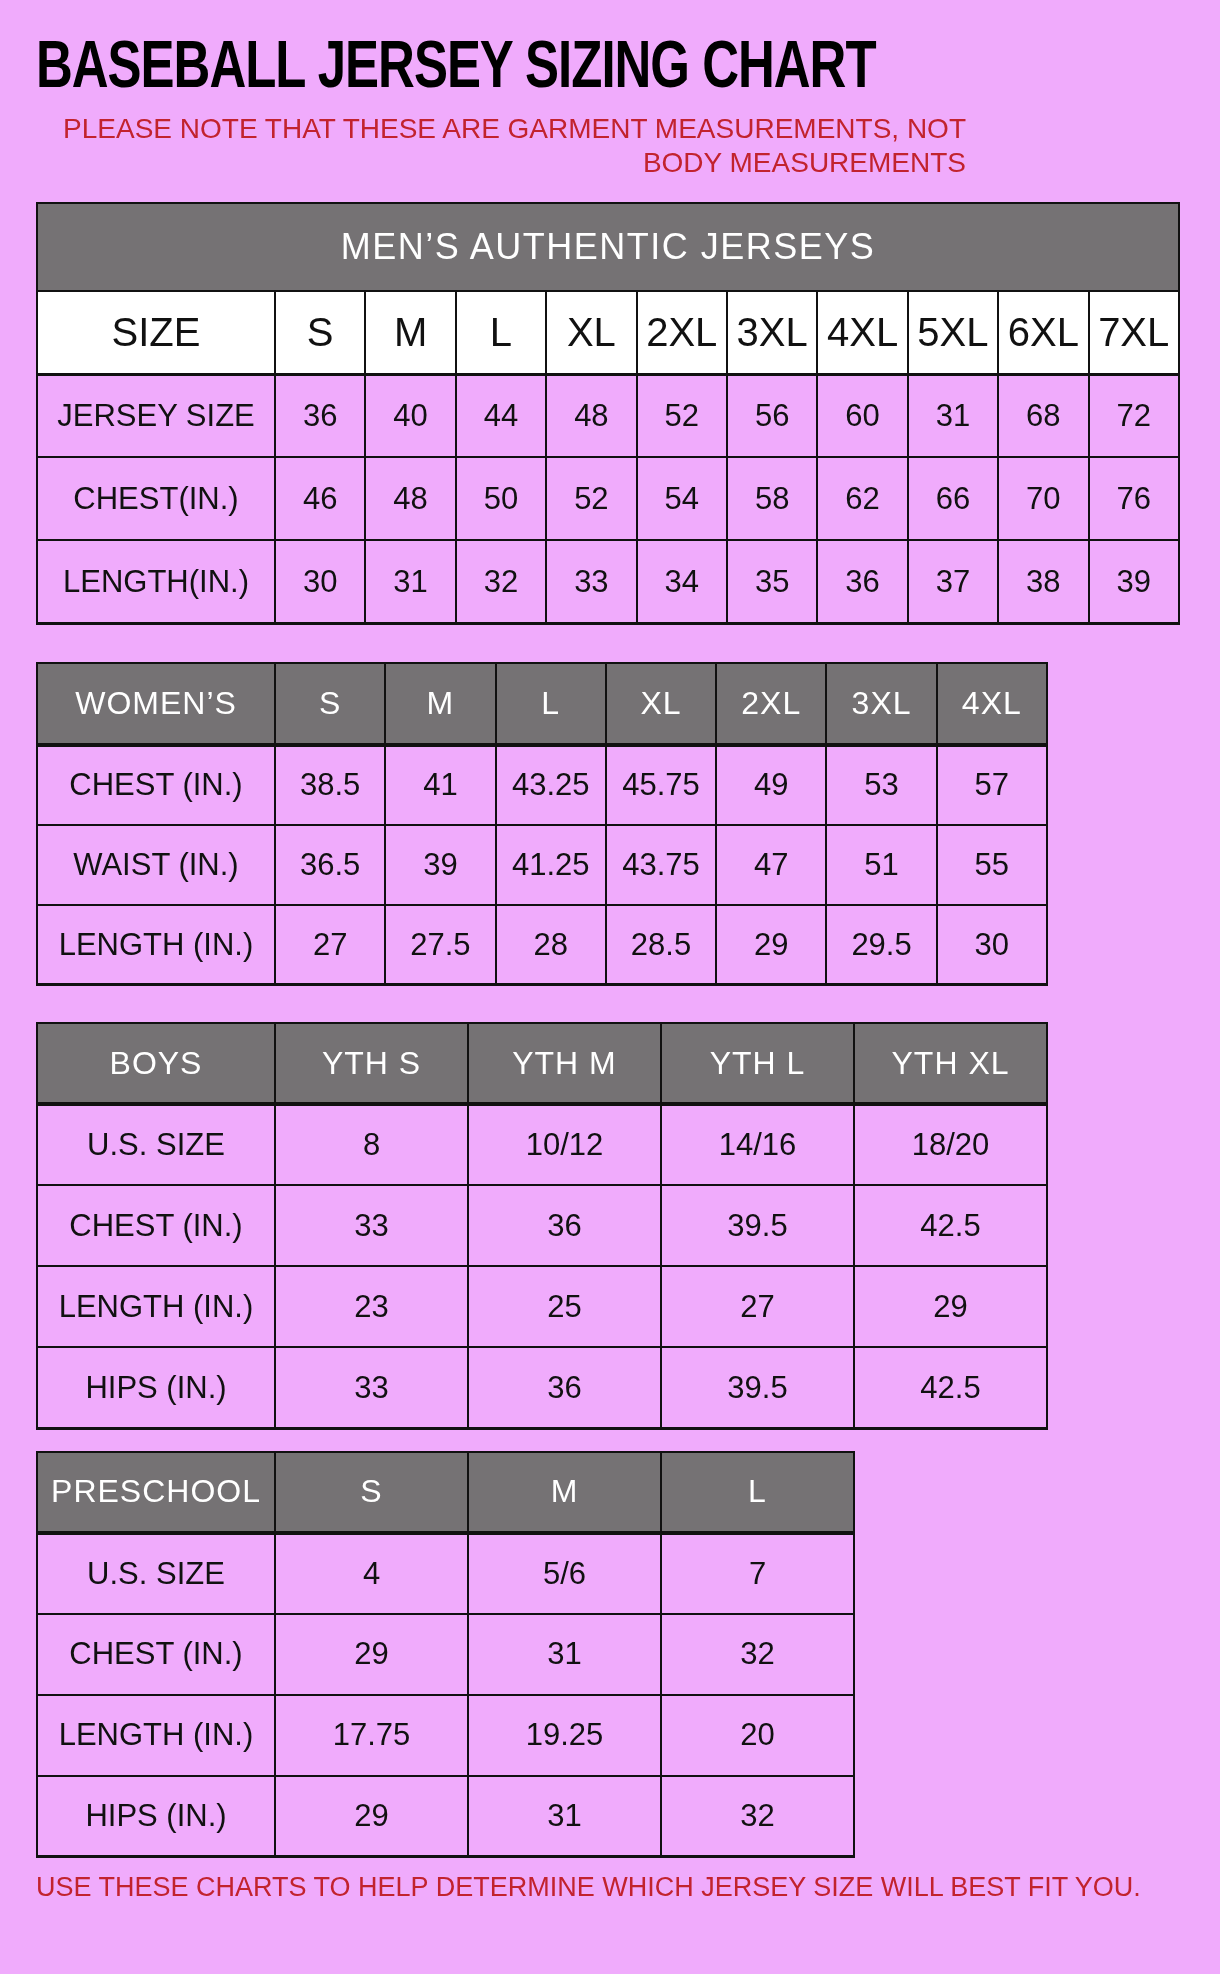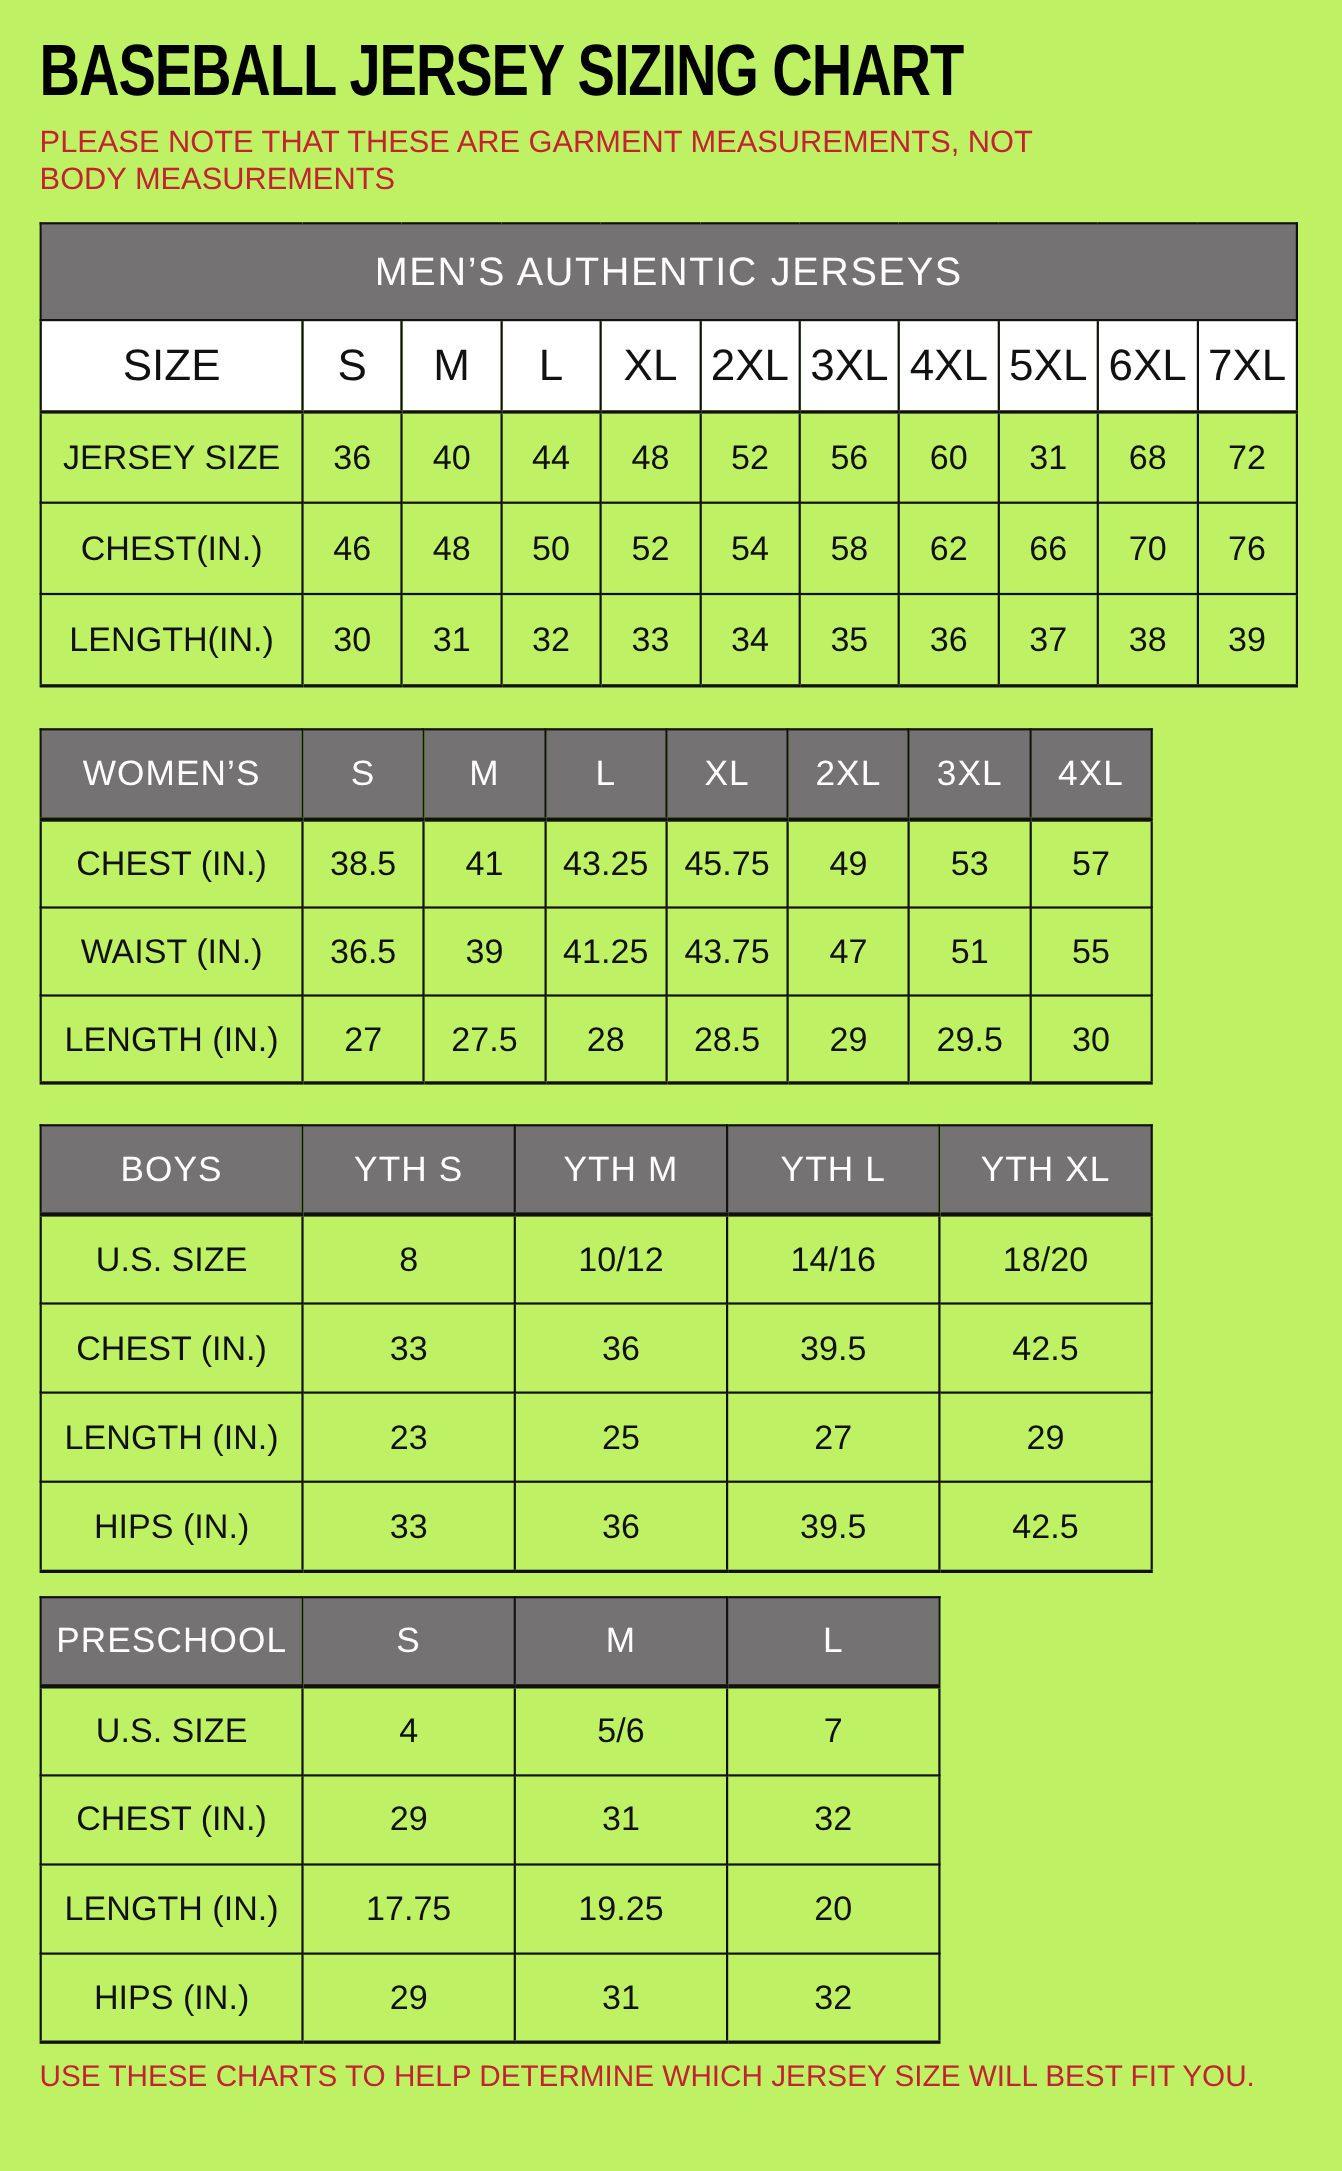--- a/index.html
+++ b/index.html
@@ -3,32 +3,32 @@
 <meta charset="utf-8">
 <style>
   :root{
     --gray:#757274;
     --red:#C2232E;
     --ink:#111111;
   }
   html,body{margin:0;padding:0;background:#ffffff;}
   .page{
     width:1220px;height:1974px;box-sizing:border-box;
-    padding:26px 0 0 36px;background:#bef264;overflow:hidden;
+    padding:26px 0 0 36px;background:#f0abfc;overflow:hidden;
     font-family:"Liberation Sans","DejaVu Sans",sans-serif;
   }
   .title-wrap{height:72px;overflow:visible;}
   .page-title{
     margin:0;display:inline-block;color:#000;
     font-size:50px;font-weight:700;letter-spacing:-1px;
     transform:scale(1.02,1.32);transform-origin:left top;white-space:nowrap;
   }
   .note{
     margin-top:14px;width:930px;
-    color:var(--red);font-size:28px;line-height:1.22;font-weight:400;
+    color:var(--red);font-size:28px;line-height:1.22;font-weight:400;text-align:right;
   }
   table.sizing{
     border-collapse:collapse;table-layout:fixed;
     font-family:"Liberation Sans","DejaVu Sans",sans-serif;
   }
   table.sizing th,table.sizing td{
     border:2px solid var(--ink);
     text-align:center;vertical-align:middle;
     font-weight:400;color:var(--ink);font-size:31px;
     padding:0;overflow:hidden;

